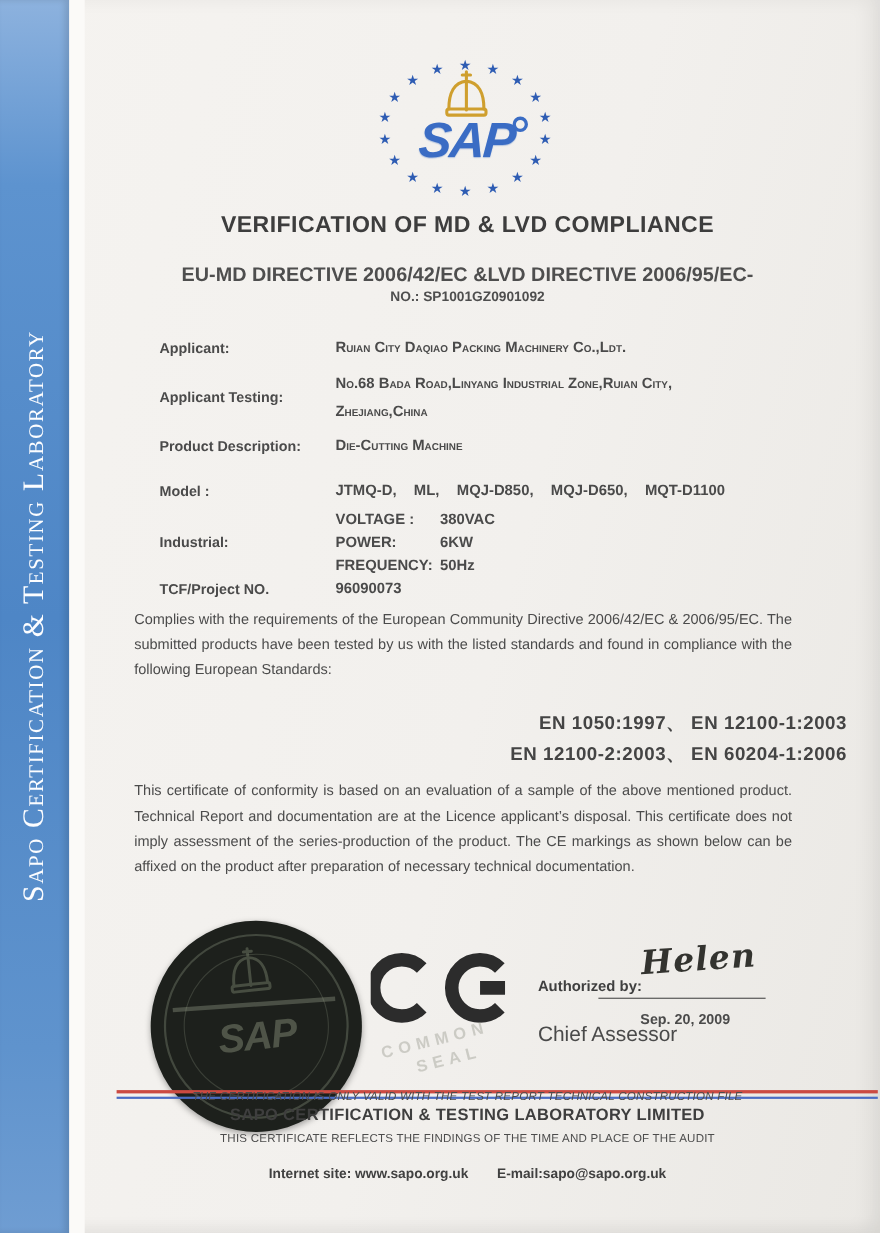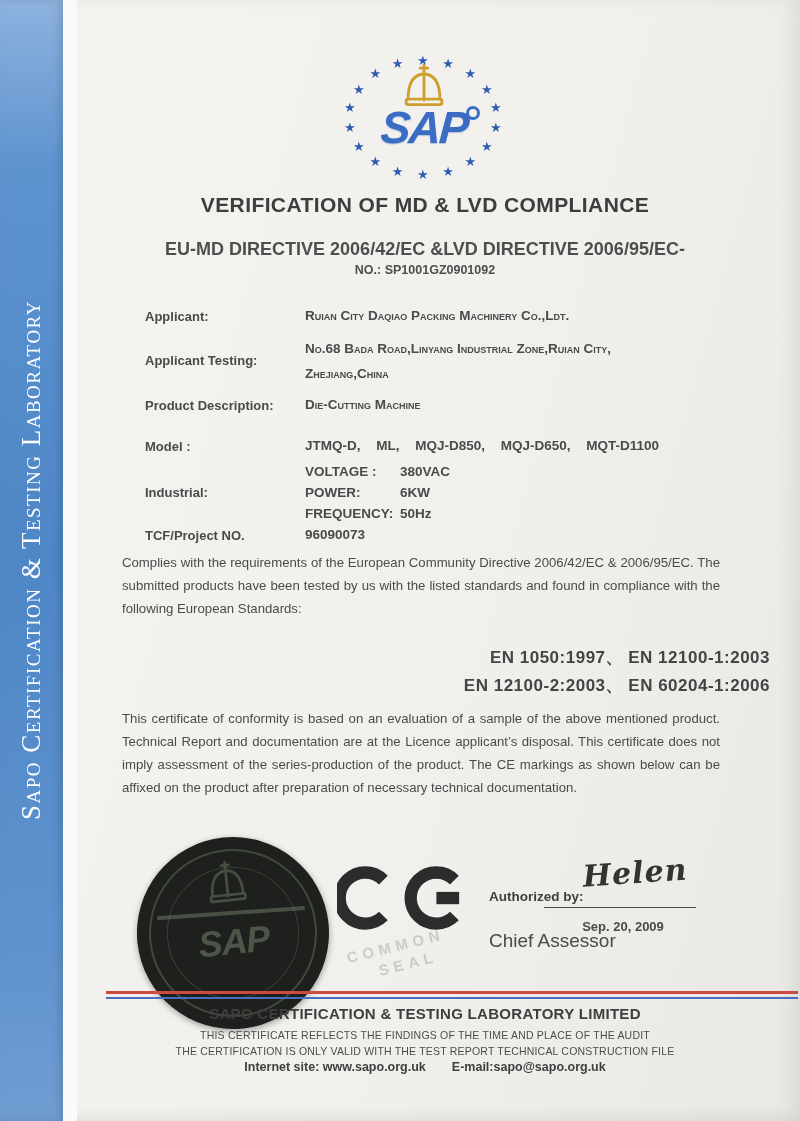--- a/index.html
+++ b/index.html
@@ -68,21 +68,21 @@
   .watermark{position:absolute;left:348px;top:936px;transform:rotate(-14deg);
     color:rgba(178,178,170,0.6);font-size:15px;font-weight:bold;letter-spacing:5px;line-height:20px;}
   .watermark .wm2{display:block;margin-left:28px;}
 
   
   .rule{position:absolute;left:106px;top:991px;width:692px;}
   .rule-red{height:2.5px;background:#cb4a42;margin-bottom:3px;}
   .rule-blue{height:2.5px;background:#4b6cc4;}
   .f-company{top:1005px;font-size:15px;font-weight:bold;color:#3e3e3e;letter-spacing:0.3px;}
   .f-small{font-size:10.5px;color:#4c4c4c;letter-spacing:0.2px;}
-  .f-l1{top:1029px;} .f-l2{top:1045px;}
+  .f-l1{top:1029px;} .f-l2{top:991px;font-style:italic;}
   .f-contact{top:1060px;font-size:12.5px;font-weight:bold;color:#404040;}
   .f-contact .gap{display:inline-block;width:26px;}
 </style>
 </head>
 <body>
 
 <div class="page">
 
   <div class="band"></div>
   <div class="band-text">Sapo Certification &amp; Testing Laboratory</div>

